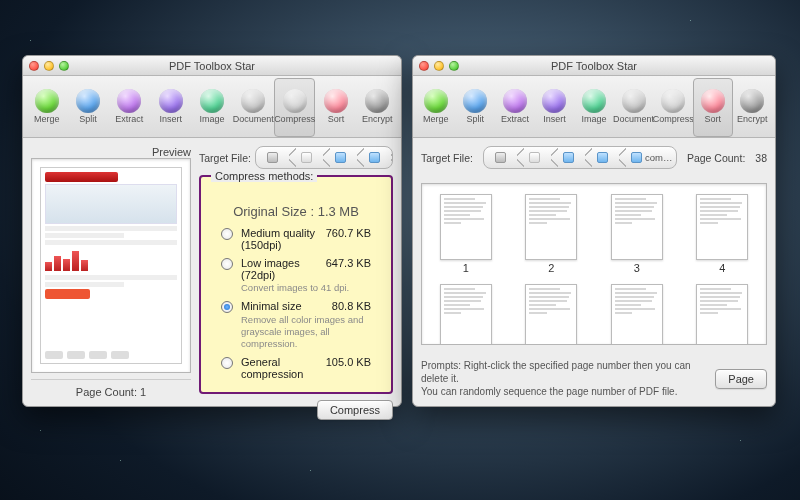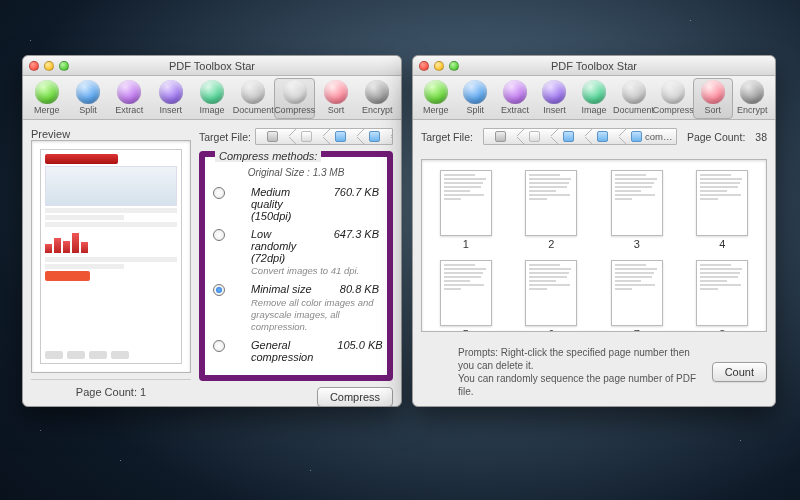--- a/index.html
+++ b/index.html
@@ -36,21 +36,21 @@
   .traffic .dot { width:10px; height:10px; border-radius:50%; border:1px solid rgba(0,0,0,.25); }
   .dot.red { background: radial-gradient(circle at 35% 30%, #ff9b8f, #ff5f52 60%, #d5362a); }
   .dot.yellow { background: radial-gradient(circle at 35% 30%, #ffe9a0, #ffc83d 60%, #d79c12); }
   .dot.green { background: radial-gradient(circle at 35% 30%, #b6f2a0, #65d54a 60%, #2f9a1f); }
   .title {
     position:absolute; left:0; right:0; text-align:center;
     font-size:11px; color:#444; pointer-events:none;
   }
 
   .toolbar {
-    height: 44px;
+    height: 62px;
     background: linear-gradient(#f3f3f3,#dcdcdc);
     border-bottom: 1px solid #b5b5b5;
     display:flex; align-items:stretch; padding: 2px 3px 0 3px;
   }
   .tb-item {
     flex: 1 1 0;
     display:flex; flex-direction:column; align-items:center; justify-content:center;
     border:1px solid transparent; border-radius:4px;
     font-size:9px; color:#555; cursor:pointer;
     padding-bottom:2px;
@@ -72,21 +72,21 @@
   .g-insert   { background: radial-gradient(circle at 35% 30%, #e6d6ff, #a07af0 55%, #5a32c0); }
   .g-image    { background: radial-gradient(circle at 35% 30%, #d6f7e5, #58d79a 55%, #1c9a5e); }
   .g-document { background: radial-gradient(circle at 35% 30%, #eee, #ccc 55%, #888); }
   .g-compress { background: radial-gradient(circle at 35% 30%, #eee, #d9d9d9 55%, #999); }
   .g-sort     { background: radial-gradient(circle at 35% 30%, #ffe8ea, #ff8fa0 55%, #d63f5c); }
   .g-encrypt  { background: radial-gradient(circle at 35% 30%, #e5e5e5, #a5a5a5 55%, #555); }
 
   .content {
     flex:1; display:flex; padding:8px; gap:8px; min-height:0;
   }
-  .panel-heading { text-align:left; font-size:11px; color:#444; }
+  .panel-heading { text-align:right; font-size:11px; color:#444; }
 
   
   .left-col { width:160px; display:flex; flex-direction:column; }
   .preview-box {
     flex:1;
     background:#fff; border:1px solid #b5b5b5;
     box-shadow: inset 0 1px 3px rgba(0,0,0,.15);
     display:flex; align-items:center; justify-content:center;
     padding:8px;
   }
@@ -111,57 +111,56 @@
     margin-top:6px; font-size:11px; text-align:center; color:#444;
     border-top:1px solid #ccc; padding-top:6px;
   }
 
   .right-col { flex:1; display:flex; flex-direction:column; min-width:0; }
   .target-row {
     display:flex; align-items:center; gap:4px; font-size:10.5px; color:#444;
     margin-bottom:6px;
   }
   .breadcrumb {
-    flex:1; height:17px;
+    flex:1; height:23px;
     background: linear-gradient(#fefefe,#e4e4e4);
-    border:1px solid #b4b4b4; border-radius:1px;
+    border:1px solid #b4b4b4; border-radius:8px;
     display:flex; overflow:hidden;
   }
   .crumb {
     padding:0 9px 0 11px; height:100%; display:flex; align-items:center;
     font-size:9.5px; color:#555; position:relative;
   }
   .crumb + .crumb::before {
     content:""; position:absolute; left:-1px; top:0; bottom:0; width:7px;
     background:
       linear-gradient(135deg, transparent 45%, #b4b4b4 45%, #b4b4b4 55%, transparent 55%) top left/100% 50% no-repeat,
       linear-gradient(45deg,  transparent 45%, #b4b4b4 45%, #b4b4b4 55%, transparent 55%) bottom left/100% 50% no-repeat;
   }
   .crumb .ci { width:11px; height:11px; margin-right:3px; background:#9cc; border-radius:2px; }
   .crumb .ci.disk { background:linear-gradient(#eee,#bbb); border:1px solid #999; }
   .crumb .ci.home { background:linear-gradient(#fff,#ddd); border:1px solid #bbb; }
   .crumb .ci.fold { background:linear-gradient(#bfe1ff,#6fb5ee); border:1px solid #5a94c8; }
 
   .groupbox {
     flex:1;
-    border:6px solid #701a75; border-radius:4px;
+    border:2px solid #701a75; border-radius:4px;
     padding:8px 8px 6px 8px;
-    background:#ffffff;
+    background:#fef9c3;
     position:relative;
-    font-style:italic;
   }
   .groupbox > .legend {
     position:absolute; top:-7px; left:10px;
     background:inherit; padding:0 4px; font-size:11px; color:#333;
     background:#ededed;
   }
-  .orig-line { text-align:center; font-size:10px; color:#555; margin:2px 0 8px 0; }
+  .orig-line { text-align:center; font-size:13px; color:#555; margin:19px 0 8px 0; }
   .opt {
-    display:grid; grid-template-columns: 14px 1fr auto; column-gap:24px;
-    align-items:start; margin:6px 0;
+    display:grid; grid-template-columns: 14px 1fr auto; column-gap:6px;
+    align-items:start; margin:6px 12px;
   }
   .radio {
     width:12px; height:12px; border:1px solid #777; border-radius:50%;
     background:radial-gradient(#fff,#e8e8e8);
     display:inline-flex; align-items:center; justify-content:center;
     margin-top:1px;
   }
   .radio.checked::after {
     content:""; width:6px; height:6px; border-radius:50%;
     background:radial-gradient(#6fb5ff,#1f6fd0);
@@ -208,21 +207,21 @@
   .page-thumb span:nth-child(1){width:70%}
   .page-thumb span:nth-child(2){width:95%}
   .page-thumb span:nth-child(3){width:90%}
   .page-thumb span:nth-child(4){width:85%}
   .page-thumb span:nth-child(5){width:60%}
   .page-thumb span:nth-child(6){width:92%}
   .page-thumb span:nth-child(7){width:40%}
   .page-num { font-size:11px; color:#333; margin:2px 0 6px 0; }
 
   .prompt-row {
-    display:flex; align-items:center; gap:10px; margin-top:6px;margin-left:37px;
+    display:flex; align-items:center; gap:10px; margin-top:6px;
   }
   .prompt-row .txt { flex:1; font-size:10px; color:#555; line-height:1.3; }
 </style>
 </head>
 <body>
 
 <div class="stars">
   <span style="left:40px;top:430px"></span>
     <span style="left:120px;top:460px"></span>
   <span style="left:690px;top:20px"></span>
@@ -340,21 +339,21 @@
           <span>1.3 MB</span>
         </div>
         <div id="opts">
             <div class="opt">
               <span class="radio"></span>
               <span class="lbl">Medium quality (150dpi)</span>
               <span class="size">760.7 KB</span>
             </div>
             <div class="opt">
               <span class="radio"></span>
-              <span class="lbl">Low randomly (72dpi)</span>
+              <span class="lbl">Low images (72dpi)</span>
               <span class="size">647.3 KB</span>
               <span class="desc">Convert images to 41 dpi.</span>
             </div>
             <div class="opt">
               <span class="radio checked"></span>
               <span class="lbl">Minimal size</span>
               <span class="size">80.8 KB</span>
               <span class="desc">Remove all color images and grayscale images, all compression.</span>
             </div>
             <div class="opt">
@@ -541,16 +540,16 @@
               <span></span>
               <span></span>
             </div>
             <div class="page-num">8</div>
           </div>
         </div>
     </div>
 
     <div class="prompt-row">
       <div class="txt" id="prompts-text">Prompts: Right-click the specified page number then you can delete it.<br>You can randomly sequence the page number of PDF file.</div>
-      <button class="push-button">Count</button>
+      <button class="push-button">Page</button>
     </div>
   </div>
 </div>
 
 </body></html>

